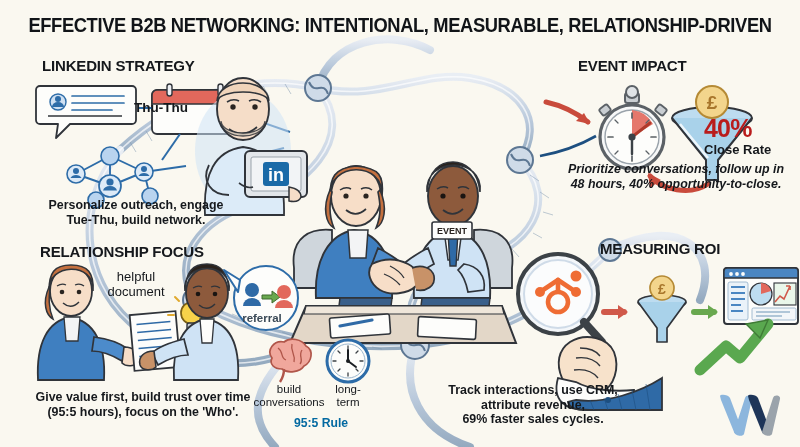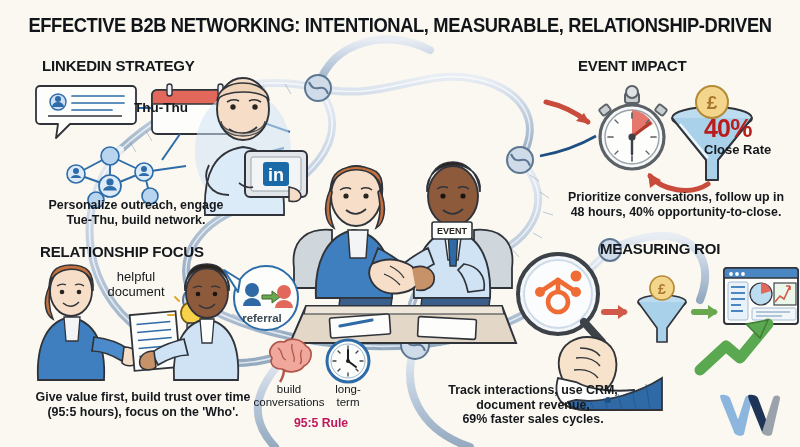--- a/index.html
+++ b/index.html
@@ -22,21 +22,21 @@
     font-size:15.5px;font-weight:bold;letter-spacing:-0.2px;color:#15181c;
     white-space:nowrap;transform:scaleX(0.97);transform-origin:left center;
   }
   .caption{
     font-size:12.4px;font-weight:bold;line-height:1.18;text-align:center;
     color:#15181c;
   }
   .smalllabel{font-size:11.5px;font-weight:normal;text-align:center;line-height:1.12;color:#15181c;}
   .bigstat{font-size:25px;font-weight:bold;letter-spacing:-0.8px;color:#b91c1c;line-height:1;}
   .stat-sub{font-size:13px;font-weight:bold;color:#15181c;line-height:1.1;margin-top:2px;}
-  .rule-label{font-size:12.2px;font-weight:bold;text-align:center;color:#be185d;}
+  .rule-label{font-size:12.2px;font-weight:bold;text-align:center;color:#0369a1;}
   svg{display:block;overflow:visible;}
   .sketch{ }
 </style>
 </head>
 <body>
 
 <div id="canvas">
 
   <svg class="abs sketch" style="left:0;top:0;" width="800" height="447" viewBox="0 0 800 447">
     <defs>
@@ -209,21 +209,21 @@
       <path d="M168,104 C150,116 122,110 110,96" stroke="#c94b3c" stroke-width="5" fill="none" stroke-linecap="round"></path>
       <path d="M108,93 l2,15 l11,-8 z" fill="#c94b3c"></path>
     </g>
   </svg>
 
   <div class="abs" style="left:704px;top:116px;">
     <div class="bigstat">40%</div>
     <div class="stat-sub">Close Rate</div>
   </div>
 
-  <div class="abs caption" style="left:552px;top:190px;width:248px;">
+  <div class="abs caption" style="left:552px;top:162px;width:248px;font-style:italic;">
     <div>Prioritize conversations, follow up in</div>
     <div>48 hours, 40% opportunity-to-close.</div>
   </div>
 
   <svg class="abs" style="left:272px;top:118px;" width="262" height="225" viewBox="0 0 262 225">
 
     <path d="M22,150 C18,118 40,110 60,112 L60,170 L22,170 z" fill="#cfd6dc" stroke="#30343a" stroke-width="1.8"></path>
     <path d="M240,150 C244,118 222,110 202,112 L202,170 L240,170 z" fill="#cfd6dc" stroke="#30343a" stroke-width="1.8"></path>
 
     <g>
@@ -449,21 +449,21 @@
       <path d="M58,152 C60,160 70,160 86,160 L152,160 L152,128 C130,142 96,154 66,150 z" fill="#2f6aa6" stroke="#30343a" stroke-width="1.8"></path>
       <g stroke="#1d4f80" stroke-width="1" opacity="0.6">
         <path d="M80,150 l4,10 M94,148 l4,12 M108,144 l4,16 M122,140 l4,20 M136,134 l4,26"></path>
       </g>
       <circle cx="98" cy="150" r="3" fill="#1d4f80"></circle>
     </g>
   </svg>
 
   <div class="abs caption" style="left:428px;top:383px;width:210px;">
     <div>Track interactions, use CRM,</div>
-    <div>document revenue,</div>
+    <div>attribute revenue,</div>
     <div>69% faster sales cycles.</div>
   </div>
 
   <svg class="abs" style="left:718px;top:392px;" width="66" height="46" viewBox="0 0 66 46">
     <path d="M2,4 C2,2 10,2 12,6 L24,38 C25,42 18,44 16,40 L3,8 z" fill="#8cb6dd"></path>
     <path d="M16,40 L27,6 C28,2 35,3 34,7 L26,42 C25,45 17,44 16,40 z" fill="#8cb6dd"></path>
     <path d="M30,4 C30,2 38,2 40,6 L52,38 C53,42 46,44 44,40 L31,8 z" fill="#1e3558"></path>
     <path d="M44,40 L55,6 C56,2 63,3 62,7 L54,42 C53,45 45,44 44,40 z" fill="#9aa3ab"></path>
   </svg>
 

